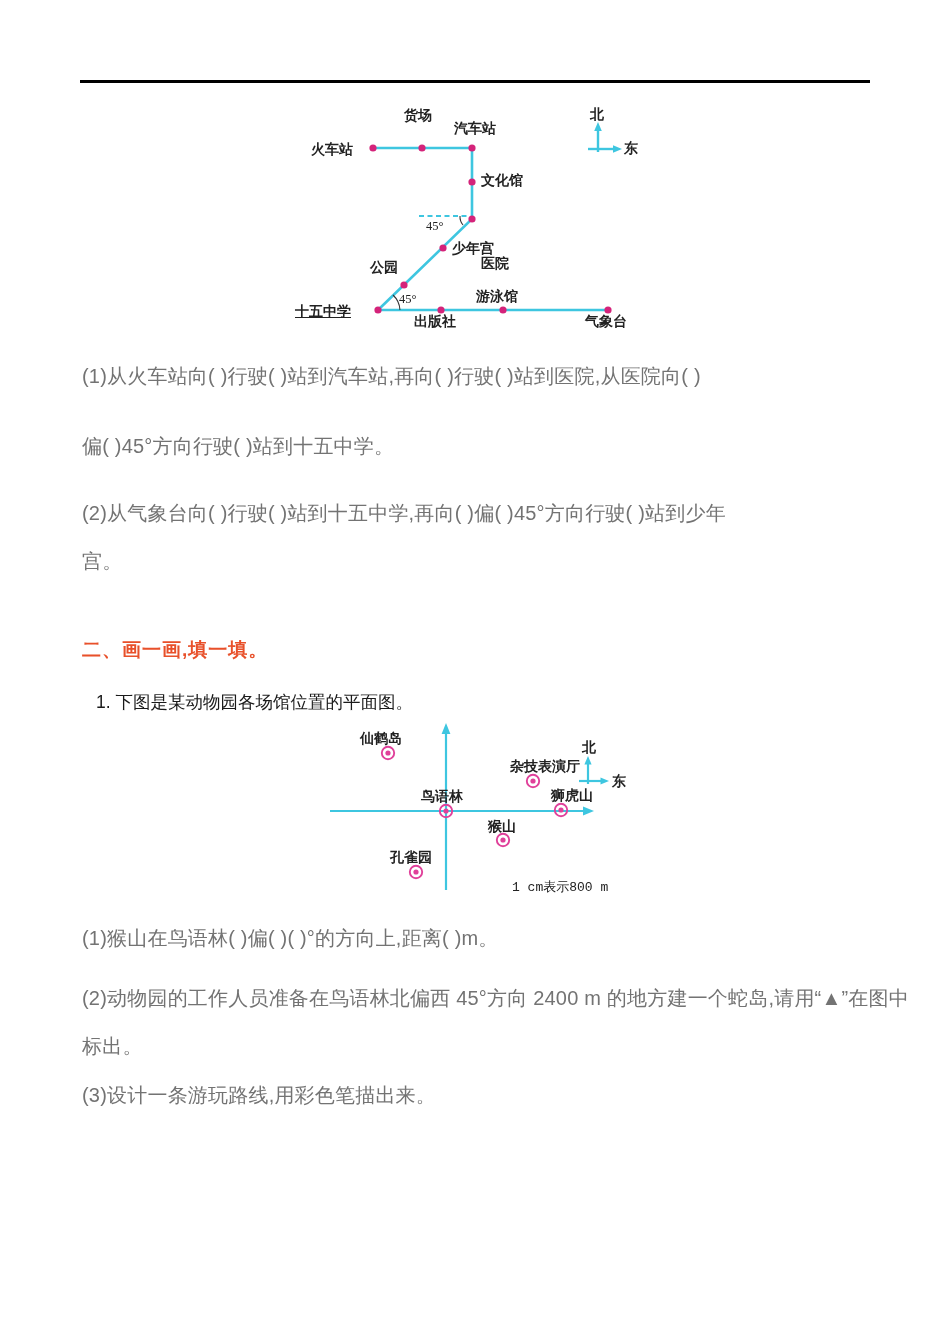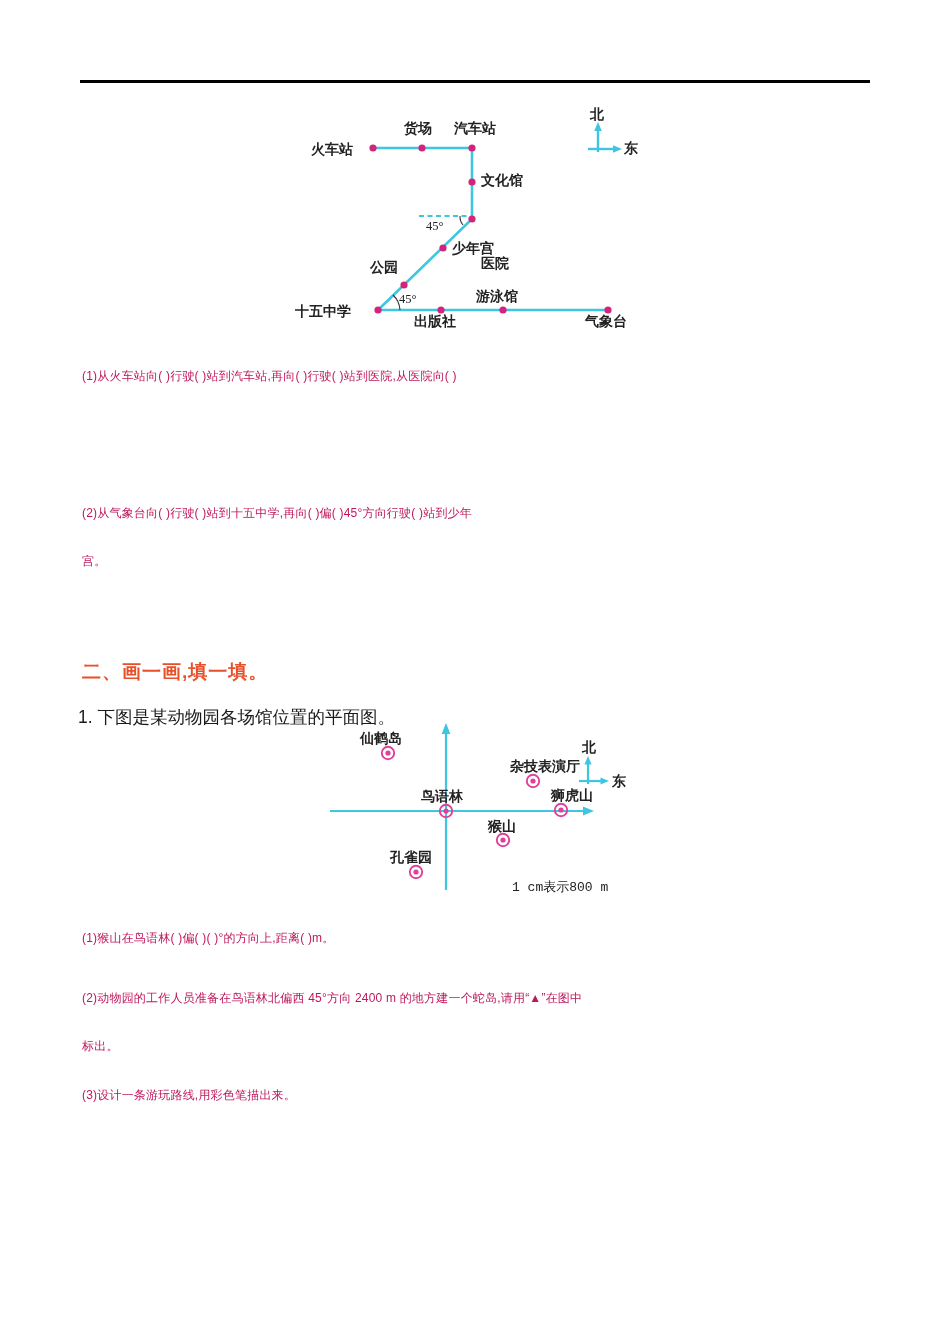--- a/index.html
+++ b/index.html
@@ -24,25 +24,25 @@
     position: absolute;
     left: 80px;
     top: 80px;
     width: 790px;
     height: 0;
     border-top: 3px solid #000;
   }
   
   .qline {
     position: absolute;
-    font-size: 12px;
+    font-size: 20px;
     line-height: 26px;
     letter-spacing: 0.2px;
     white-space: nowrap;
-    color: #be185d;
+    color: #737373;
   }
   .section-head {
     position: absolute;
     font-size: 19px;
     font-weight: bold;
     color: #e8502a;
     letter-spacing: 1px;
     white-space: nowrap;
   }
   .section-head .tail { color: #e8502a; }
@@ -113,47 +113,48 @@
         <circle cx="443" cy="248" r="3.6" fill="#d4237a"></circle>
         <circle cx="404" cy="285" r="3.6" fill="#d4237a"></circle>
         <circle cx="378" cy="310" r="3.6" fill="#d4237a"></circle>
         <circle cx="441" cy="310" r="3.6" fill="#d4237a"></circle>
         <circle cx="503" cy="310" r="3.6" fill="#d4237a"></circle>
         <circle cx="608" cy="310" r="3.6" fill="#d4237a"></circle>
       </g>
     </svg>
 
     <div class="fig-label" style="left:311px; top:141px;">火车站</div>
-    <div class="fig-label" style="left:404px; top:120px;font-family:Liberation Serif, serif;">货场</div>
+    <div class="fig-label" style="left:404px; top:107px;font-family:Liberation Serif, serif;">货场</div>
     <div class="fig-label" style="left:454px; top:120px;">汽车站</div>
     <div class="fig-label" style="left:481px; top:172px;">文化馆</div>
     <div class="fig-label" style="left:481px; top:210px;margin-top:45px;">医院</div>
     <div class="fig-label" style="left:452px; top:240px;text-align:right;">少年宫</div>
     <div class="fig-label" style="left:370px; top:259px;">公园</div>
-    <div class="fig-label" style="left:295px; top:303px;">十五中学</div>
+    <div class="fig-label" style="left:295px; top:303px;text-decoration:underline;">十五中学</div>
     <div class="fig-label" style="left:414px; top:313px;">出版社</div>
     <div class="fig-label" style="left:476px; top:288px;">游泳馆</div>
     <div class="fig-label" style="left:585px; top:313px;">气象台</div>
 
     <div class="fig-label small" style="left:426px; top:219px;">45°</div>
     <div class="fig-label small" style="left:399px; top:292px;">45°</div>
 
     <div class="fig-label" style="left:590px; top:106px;">北</div>
     <div class="fig-label" style="left:624px; top:140px;">东</div>
   </div>
 
   <div class="qline" style="left:82px; top:363px;">(1)从火车站向(        )行驶(        )站到汽车站,再向(        )行驶(        )站到医院,从医院向(        )</div>
+  <div class="qline" style="left:82px; top:433px;">偏(        )45°方向行驶(        )站到十五中学。</div>
   <div class="qline" style="left:82px; top:500px;text-align:center;">(2)从气象台向(        )行驶(        )站到十五中学,再向(      )偏(        )45°方向行驶(        )站到少年</div>
   <div class="qline" style="left:82px; top:548px;">宫。</div>
 
-  <div class="section-head" style="left:82px; top:659px;">
+  <div class="section-head" style="left:82px; top:637px;">
     <span>二、画一画,填一填</span><span class="tail">。</span>
   </div>
 
-  <div class="prompt" style="left:78px; top:690px;margin-top:15px;">1. 下图是某动物园各场馆位置的平面图。</div>
+  <div class="prompt" style="left:96px; top:690px;">1. 下图是某动物园各场馆位置的平面图。</div>
 
   <div class="figure" style="left:0; top:700px; width:872px; height:215px;">
     <svg width="950" height="215">
 
       <line x1="330" y1="111" x2="586" y2="111" stroke="#3ec6e0" stroke-width="2.2"></line>
       <polygon points="594,111 583,106.6 583,115.4" fill="#3ec6e0"></polygon>
 
       <line x1="446" y1="190" x2="446" y2="31" stroke="#3ec6e0" stroke-width="2.2"></line>
       <polygon points="446,23 441.6,34 450.4,34" fill="#3ec6e0"></polygon>
 

